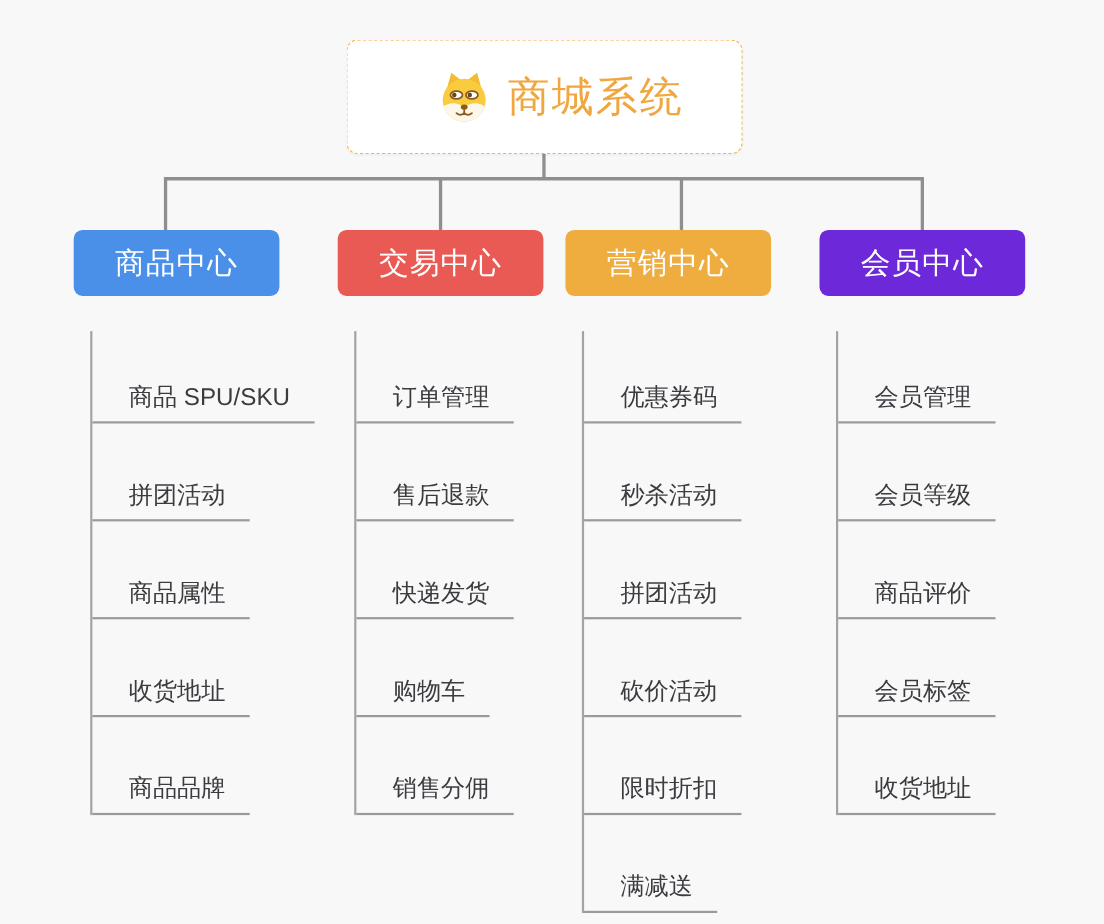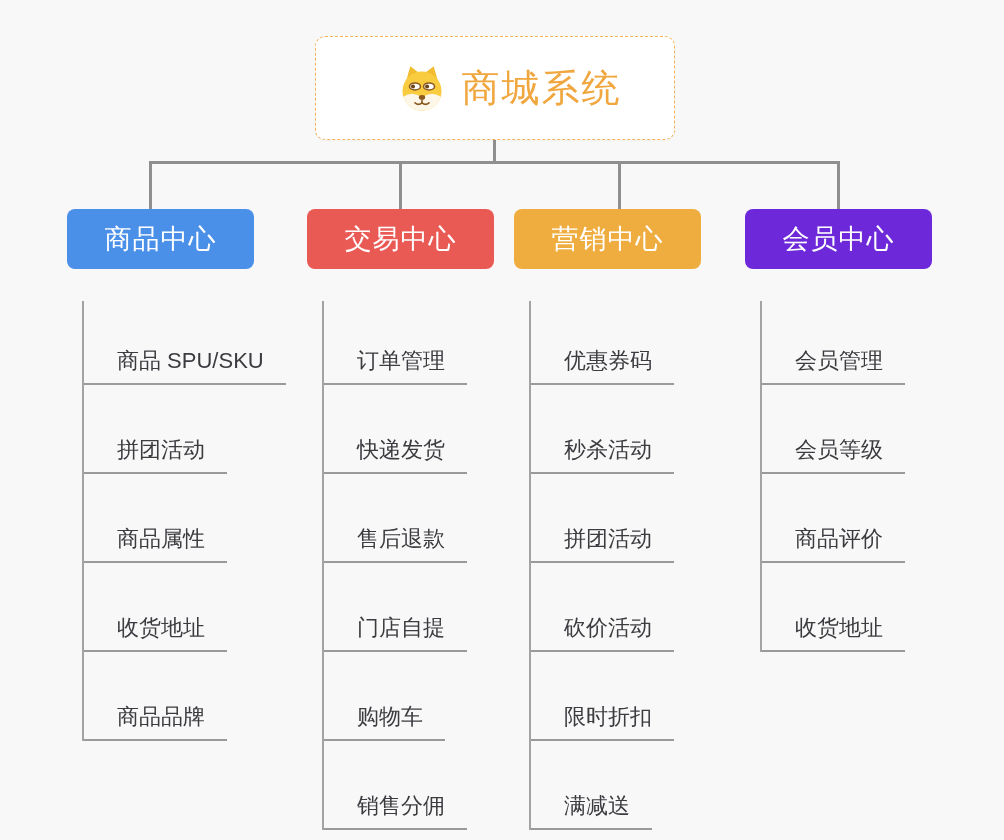--- a/index.html
+++ b/index.html
@@ -145,27 +145,24 @@
     </div>
   </div>
 
   <div class="branch branch-1">
     <div class="branch-header" style="background: rgb(234, 90, 85);">交易中心</div>
     <div class="branch-items">
       <div class="item">
           <span class="item-label">订单管理</span>
         </div>
       <div class="item">
+          <span class="item-label">售后退款</span>
+        </div>
+      <div class="item">
           <span class="item-label">快递发货</span>
-        </div>
-      <div class="item">
-          <span class="item-label">售后退款</span>
-        </div>
-      <div class="item">
-          <span class="item-label">门店自提</span>
         </div>
       <div class="item">
           <span class="item-label">购物车</span>
         </div>
       <div class="item">
           <span class="item-label">销售分佣</span>
         </div>
     </div>
   </div>
 
@@ -199,18 +196,21 @@
       <div class="item">
           <span class="item-label">会员管理</span>
         </div>
       <div class="item">
           <span class="item-label">会员等级</span>
         </div>
       <div class="item">
           <span class="item-label">商品评价</span>
         </div>
       <div class="item">
+          <span class="item-label">会员标签</span>
+        </div>
+      <div class="item">
           <span class="item-label">收货地址</span>
         </div>
     </div>
   </div>
 
 </div>
 
 </body></html>

